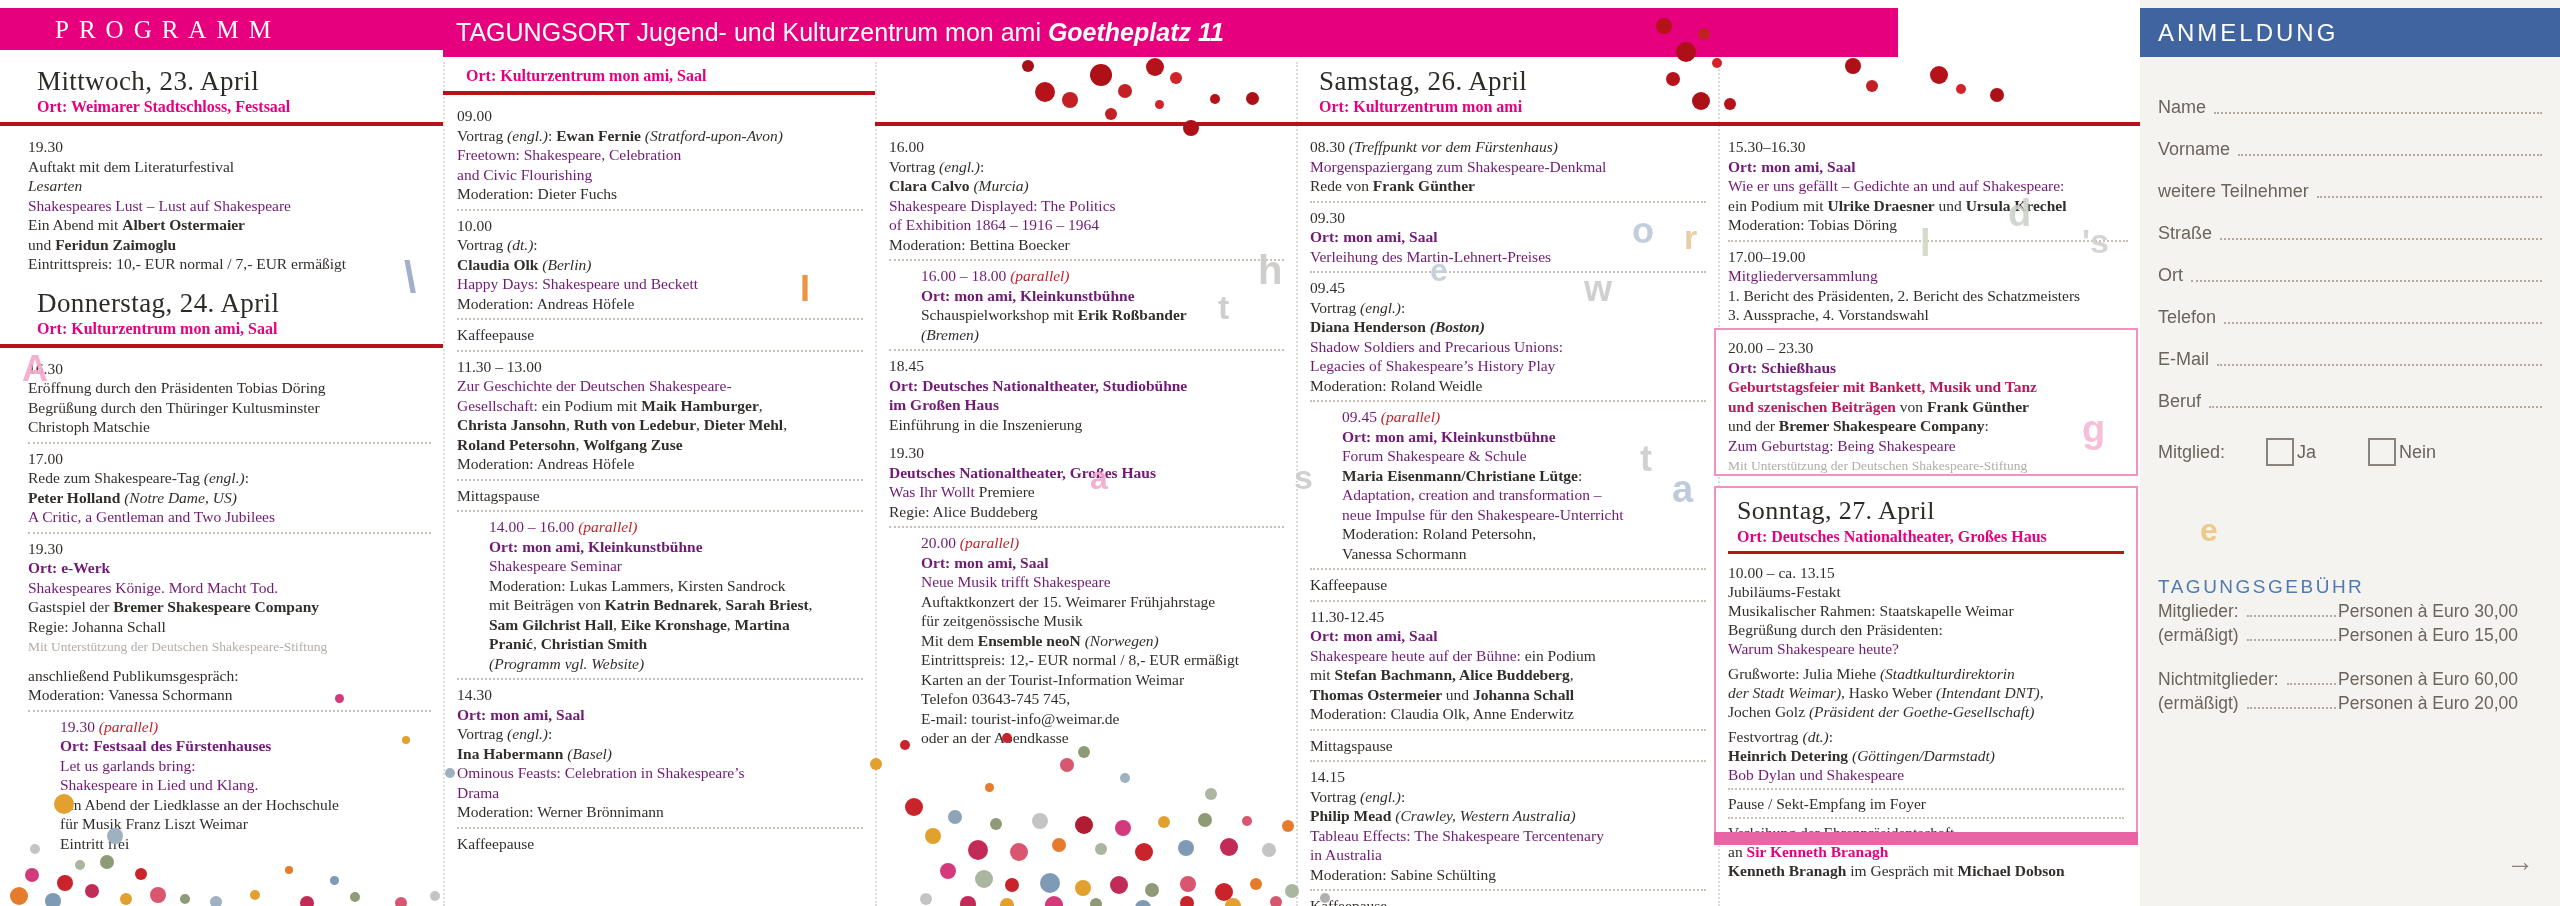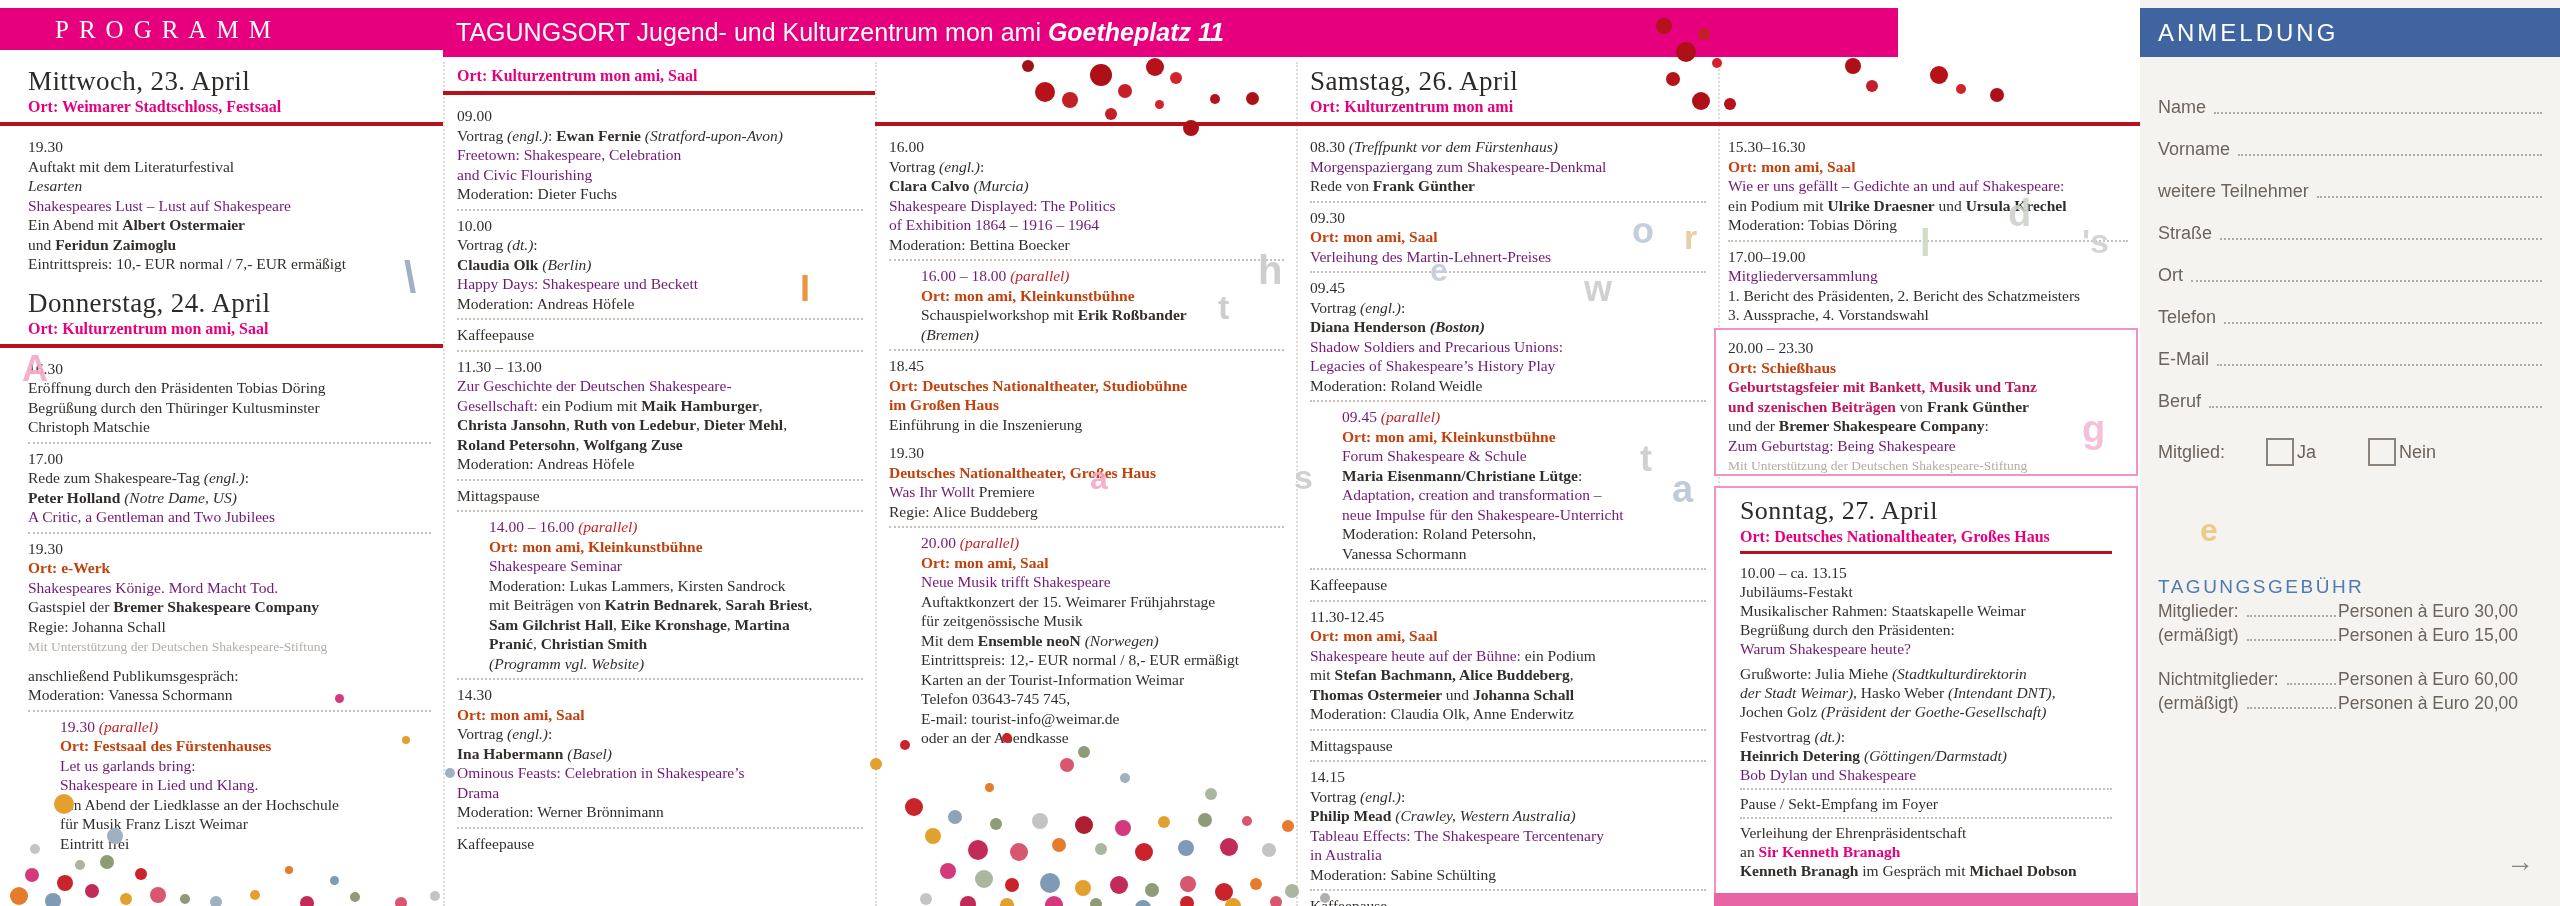--- a/index.html
+++ b/index.html
@@ -8,45 +8,45 @@
   .band{position:absolute;top:8px;background:#e6007e;z-index:1;}
   #band-programm{left:0;width:443px;height:42px;}
   #band-tagungsort{left:443px;width:1455px;height:49px;}
   .band-text-serif{color:#fff;font-size:25px;letter-spacing:10px;padding:8px 0 0 55px;font-family:"Liberation Serif",serif;}
   .band-text-sans{color:#fff;font-size:25px;padding:10px 0 0 13px;font-family:"Liberation Sans",sans-serif;font-weight:normal;}
   .band-text-sans .it{font-style:italic;font-weight:bold;}
   .fold{position:absolute;top:62px;bottom:0;width:0;border-left:2px dotted rgba(140,130,118,0.28);z-index:0;}
 
   .col{position:absolute;top:0;z-index:2;}
   .spacer{width:100%;}
-  .day{padding-left:var(--pl);padding-right:12px;margin-top:14px;}
+  .day{padding-left:var(--pl);padding-right:12px;margin-top:14px;margin-left:9px;}
   .daytitle{font-size:27px;line-height:30px;letter-spacing:0.4px;color:#2d2a27;}
   .ort{font-size:16px;line-height:20px;font-weight:bold;color:#e6007e;margin-top:1px;}
   .rule{height:4px;background:#b5121b;margin:5px 0 11px;}
   .item{padding-left:calc(var(--pl) + var(--ind,0px));padding-right:12px;}
   .item.indent{--ind:32px;}
   .item.gapTop{margin-top:9px;}
   .line{font-size:15.5px;line-height:19.5px;}
   .sep{margin:5px 12px 5px var(--pl);border-bottom:2px dotted #c9c1b8;}
 
   .s-p{}
   .s-b{font-weight:bold;}
   .s-i{font-style:italic;}
   .s-bi{font-weight:bold;font-style:italic;}
   .s-r{color:#701a75;}
   .s-rb{color:#be185d;font-weight:bold;}
   .s-ri{color:#c2232a;font-style:italic;}
-  .s-o{color:#c2410c;font-weight:bold;}
+  .s-o{color:#701a75;font-weight:bold;}
   .s-g{color:#b3aca6;font-size:13.5px;}
   .s-pb{color:#e6007e;font-weight:bold;}
   .s-l{color:#5b85b8;}
 
   .pinkbox{position:absolute;border:2px solid #f391c2;background:#fff;z-index:3;box-sizing:border-box;--pl:0px;}
   #box-geburtstag{left:1714px;top:328px;width:424px;height:148px;padding:8px 12px;}
-  #box-sonntag{left:1714px;top:486px;width:424px;height:420px;padding:8px 24px 0;}
+  #box-sonntag{left:1714px;top:486px;width:424px;height:359px;padding:8px 12px 0;}
   #box-sonntag .line{line-height:19px;}
   #box-sonntag .sep{margin:4px 0;}
   #box-sonntag .rule{height:3px;margin:4px 0 9px;}
   #box-sonntag .day{margin-top:0;padding-left:0;}
   #box-sonntag .daytitle{font-size:26px;}
   .box-bar{position:absolute;left:-2px;right:-2px;bottom:-2px;height:13px;background:#e765a5;}
   .boxgap{height:6px;}
 
   #anmeldung{position:absolute;left:2140px;top:0;width:420px;height:906px;background:#f5f3ef;z-index:2;
              font-family:"Liberation Sans",sans-serif;color:#6b645c;}

